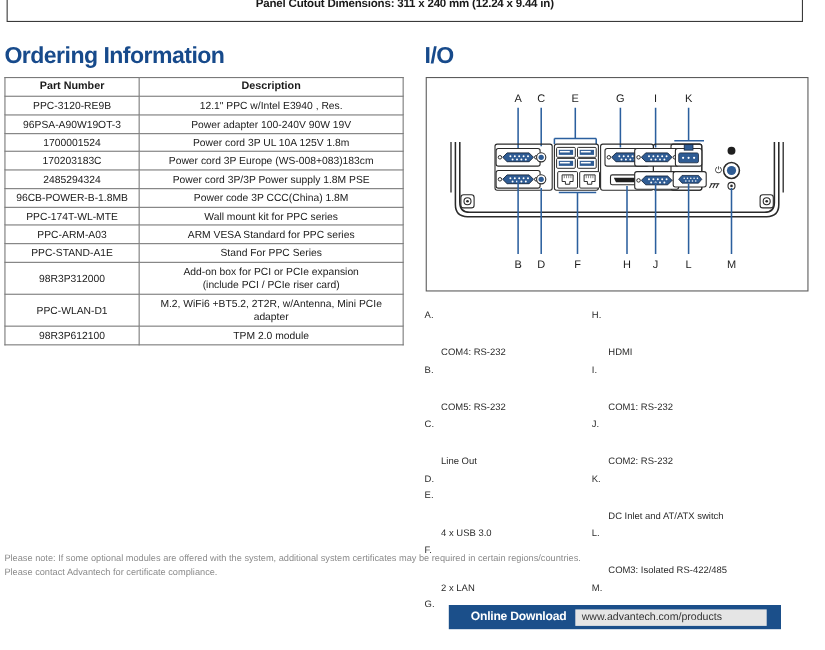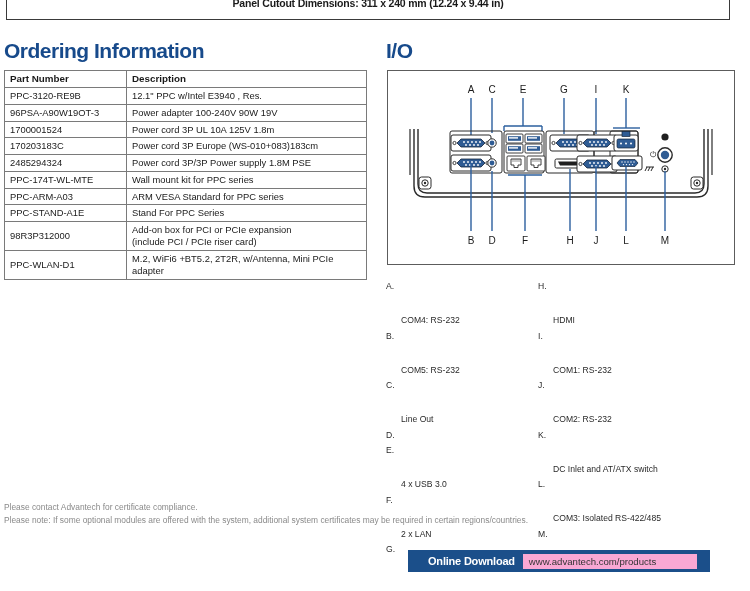--- a/index.html
+++ b/index.html
@@ -60,21 +60,21 @@
     width: 362px;
     border-collapse: collapse;
     table-layout: fixed;
   }
   .order-table th,
   .order-table td {
     border: 1px solid #7a7a7a;
     padding: 2px 5px;
     font-size: 9.4px;
     line-height: 1.25;
-    text-align: left;
+    text-align: center;
     vertical-align: middle;
     color: #1a1a1a;
     height: 15px;
     box-sizing: border-box;
   }
   .order-table th {
     font-weight: bold;
     font-size: 9.8px;
     height: 16px;
   }
@@ -142,21 +142,21 @@
   }
   .dl-label {
     color: #ffffff;
     font-size: 11px;
     font-weight: bold;
     padding: 0 8px 0 20px;
     white-space: nowrap;
     letter-spacing: -0.2px;
   }
   .dl-url {
-    background: #f9a8d4;
+    background: #e5e5e5;
     color: #333333;
     font-size: 9.6px;
     height: 15px;
     line-height: 15px;
     padding: 0 6px;
     flex: 0 0 auto;
     width: 174px;
     box-sizing: border-box;
   }
   .dl-tail { flex: 1 1 auto; }
@@ -189,25 +189,29 @@
     <tr>
       <td>96PSA-A90W19OT-3</td>
       <td>Power adapter 100-240V 90W 19V</td>
     </tr>
     <tr>
       <td>1700001524</td>
       <td>Power cord 3P UL 10A 125V 1.8m</td>
     </tr>
     <tr>
       <td>170203183C</td>
-      <td>Power cord 3P Europe (WS-010+083)183cm</td>
+      <td>Power cord 3P Europe (WS-008+083)183cm</td>
     </tr>
     <tr>
       <td>2485294324</td>
       <td>Power cord 3P/3P Power supply 1.8M PSE</td>
+    </tr>
+    <tr>
+      <td>96CB-POWER-B-1.8MB</td>
+      <td>Power code 3P CCC(China) 1.8M</td>
     </tr>
     <tr>
       <td>PPC-174T-WL-MTE</td>
       <td>Wall mount kit for PPC series</td>
     </tr>
     <tr>
       <td>PPC-ARM-A03</td>
       <td>ARM VESA Standard for PPC series</td>
     </tr>
     <tr>
@@ -220,20 +224,24 @@
         <span class="cell-line">Add-on box for PCI or PCIe expansion</span>
         <span class="cell-line">(include PCI / PCIe riser card)</span>
       </td>
     </tr>
     <tr>
       <td class="multi">PPC-WLAN-D1</td>
       <td class="multi">
         <span class="cell-line">M.2, WiFi6 +BT5.2, 2T2R, w/Antenna, Mini PCIe</span>
         <span class="cell-line">adapter</span>
       </td>
+    </tr>
+    <tr>
+      <td>98R3P612100</td>
+      <td>TPM 2.0 module</td>
     </tr>
   </tbody>
 </table>
 
 <div class="sec-heading" id="io-heading">I/O</div>
 
 <div class="io-box">
   <svg class="io-svg" width="346" height="193" viewBox="0 0 346 193" xmlns="http://www.w3.org/2000/svg">
     <defs>
       <g id="dsub9">
@@ -493,21 +501,21 @@
     <span class="legend-key">L.</span>
     <span class="legend-text">COM3: Isolated RS-422/485</span>
   </div>
   <div class="legend-item">
     <span class="legend-key">M.</span>
     <span class="legend-text">Power Please</span>
   </div>
 </div>
 
 <div class="note">
+  <div>Please note: If some optional modules are offered with the system, additional system certificates may be required in certain regions/countries.</div>
   <div>Please contact Advantech for certificate compliance.</div>
-  <div>Please note: If some optional modules are offered with the system, additional system certificates may be required in certain regions/countries.</div>
 </div>
 
 <div class="dl-bar">
   <span class="dl-label">Online Download</span>
   <span class="dl-url">www.advantech.com/products</span>
   <span class="dl-tail"></span>
 </div>
 
 </body></html>

